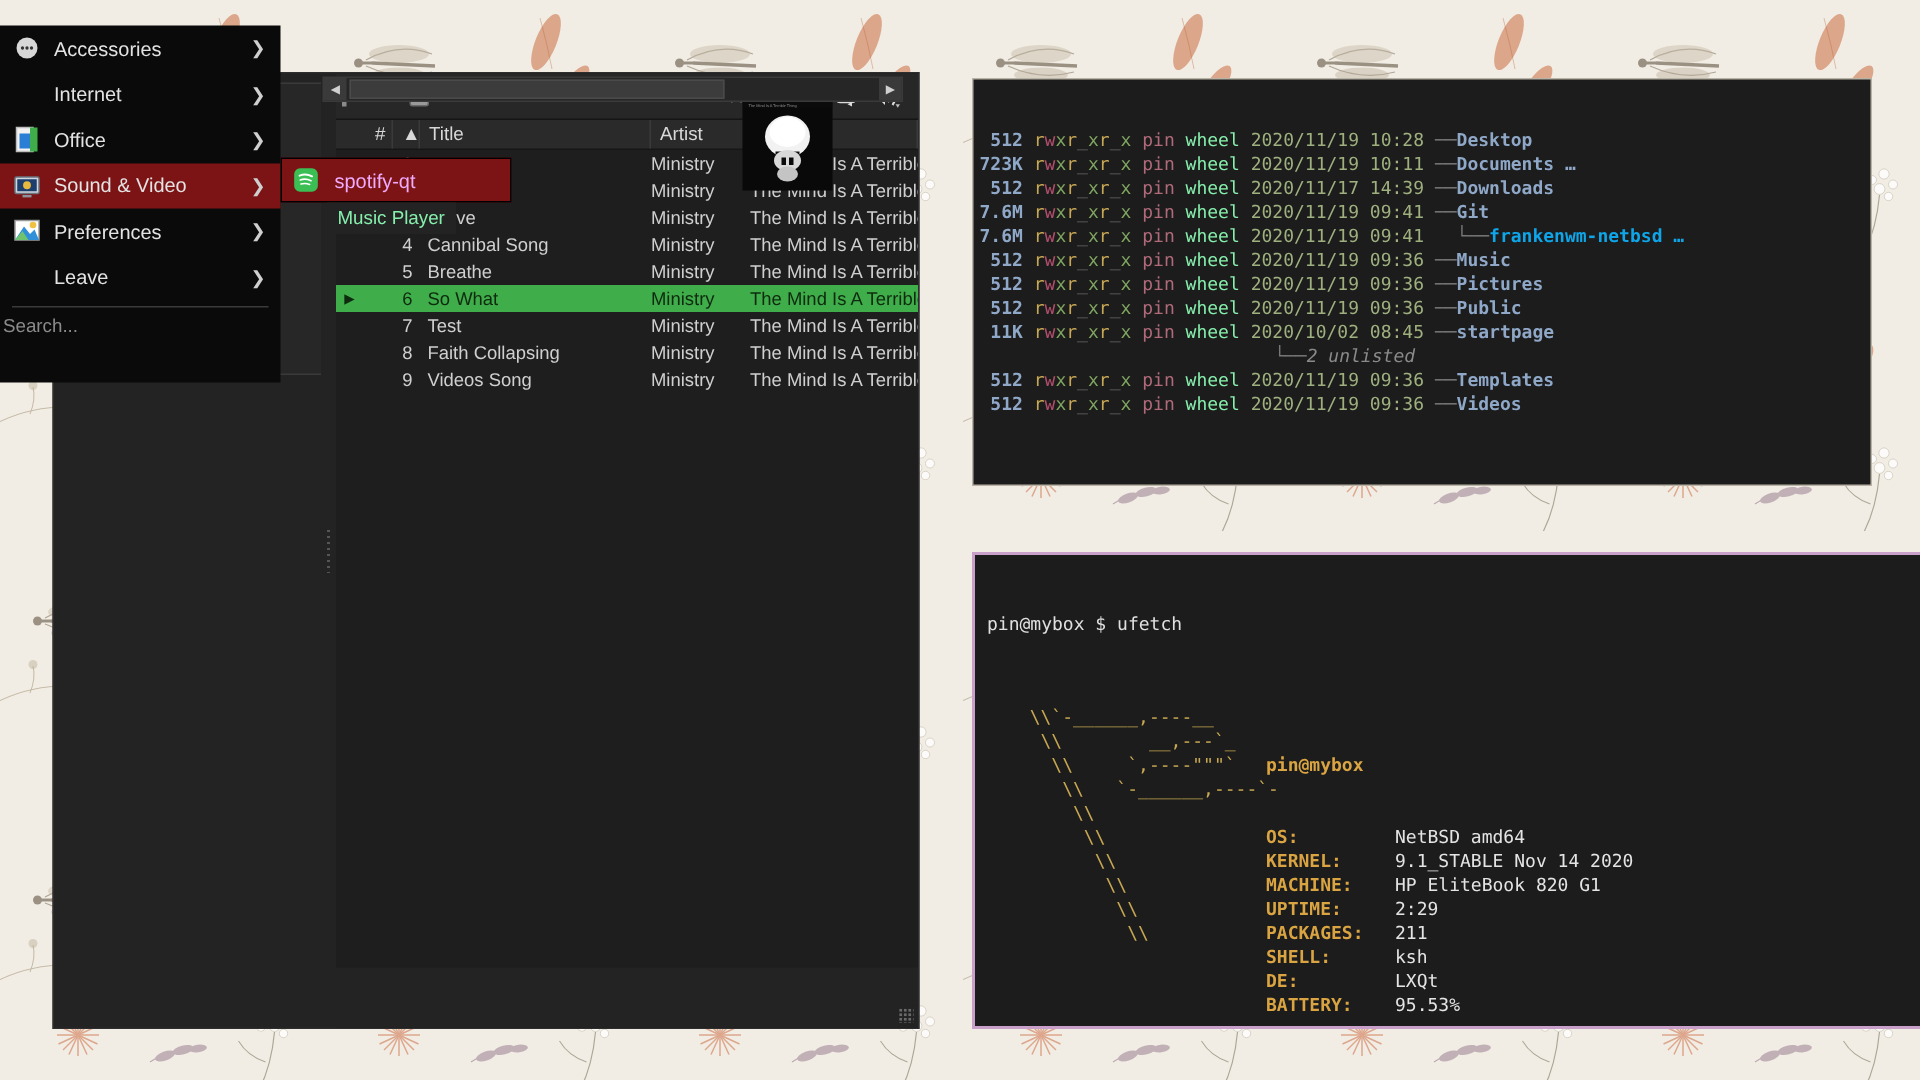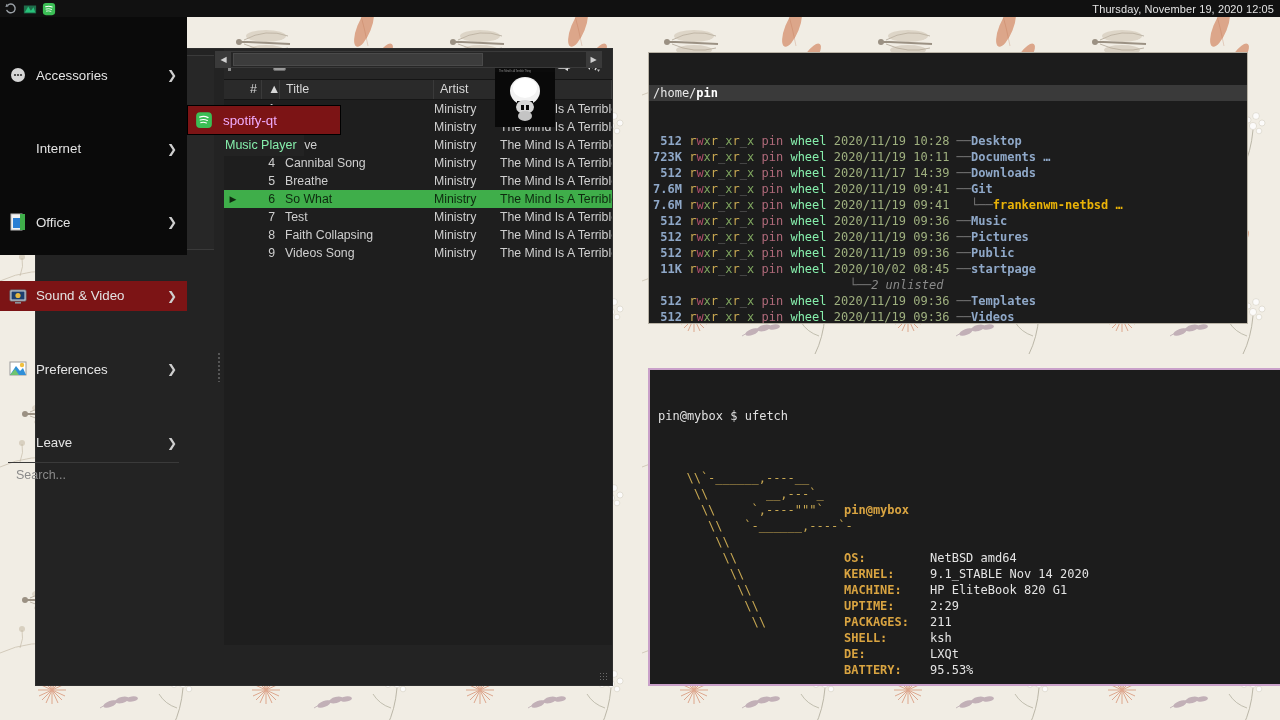--- a/index.html
+++ b/index.html
@@ -30,29 +30,29 @@
   #clock { padding-right: 6px; font-size: 11px; color: #e3e3e3; letter-spacing: .1px; }
 
   
   #appmenu {
     position: absolute; left: 0; top: 17px; width: 187px; height: 238px;
     background: #0a0a0a; z-index: 90; color: #e6e6e6;
     font-size: 13.3px;
   }
   .menu-item {
     height: 30.5px; display: flex; align-items: center; padding: 0 10px 0 8px;
-    position: relative; color: #e3e3e3; margin-top: 43px;
+    position: relative; color: #e3e3e3;
   }
   .menu-item .mi-icon { width: 20px; height: 20px; margin-right: 8px; flex: 0 0 20px; }
   .menu-item .mi-label { flex: 1; white-space: nowrap; }
   .menu-item .mi-arrow { font-size: 12px; color: #cfcfcf; margin-left: 6px; }
   .menu-item.selected { background: #7c1415; }
   #menu-sep { height: 1px; background: #3a3a3a; margin: 4px 8px 0 8px; }
   #menu-search {
-    height: 24px; display: flex; align-items: center; padding-left: 16px;
+    height: 24px; display: flex; align-items: center; padding-left: 2px;
     color: #8b8b8b; font-size: 12.5px;
   }
 
   
   #submenu {
     position: absolute; left: 187px; top: 105px; width: 154px; height: 30px;
     background: #7c1415; border: 1.5px solid #000; z-index: 95;
     display: flex; align-items: center; padding-left: 7px;
     font-size: 13.3px; color: #f0abfc;
   }
@@ -165,21 +165,21 @@
   .r-size  { color: #8fa8c8; font-weight: bold; }
   .r-perm-r { color: #c8a852; }
   .r-perm-w { color: #b04f6b; }
   .r-perm-x { color: #7fa55f; }
   .r-perm-d { color: #6d6d6d; }
   .r-user  { color: #b06a7a; }
   .r-group { color: #86efac; text-align: right; }
   .r-date  { color: #9fb07f; }
   .r-tree  { color: #777777; }
   .r-dir   { color: #8fa8c8; font-weight: bold; }
-  .r-sub   { color: #eab308; font-weight: bold; }
+  .r-sub   { color: #0ea5e9; font-weight: bold; }
   .r-unlisted { color: #8a8a8a; font-style: italic; }
 
   #ufetch { left: 648px; top: 368px; width: 640px; height: 318px;
             border: 2px solid #c9a0c9; padding: 6px 8px; overflow: hidden; }
   .uf-prompt { color: #e0e0e0; }
   #uf-body { display: flex; margin-top: 14px; }
   #uf-logo { color: #c8a852; white-space: pre; font-size: 12px; line-height: 16px; width: 186px; flex: 0 0 186px; padding-left: 14px; }
   #uf-info { font-size: 12px; line-height: 16px; }
   .uf-row { display: flex; }
   .uf-key { color: #d9a441; font-weight: bold; width: 86px; flex: 0 0 86px; }
@@ -265,39 +265,20 @@
           <g fill="#bfb39b" opacity="0.5">
             <circle cx="22" cy="71" r="3"></circle>
               <circle cx="45" cy="69" r="3"></circle>
           </g>
         </pattern>
       </defs>
       <rect width="1280" height="720" fill="url(#botanical)"></rect>
     </svg>
   </div>
 
-  <div id="panel">
-    <div class="tray-left">
-      <svg class="ticon" viewBox="0 0 16 16">
-        <path d="M4 4 a5 5 0 1 1 -1 5" fill="none" stroke="#9aa0a6" stroke-width="1.6"></path>
-        <path d="M3 2 l2 3 l-3.4 .6 z" fill="#9aa0a6"></path>
-      </svg>
-      <svg class="ticon" viewBox="0 0 16 16">
-        <rect x="1" y="4" width="14" height="9" fill="#1f6d4a"></rect>
-        <path d="M2 12 L6 5 L9 10 L12 6 L14 12 Z" fill="#28c27a"></path>
-      </svg>
-      <svg class="ticon" viewBox="0 0 16 16">
-        <rect x="1" y="1" width="14" height="14" rx="3.5" fill="#3bbf55"></rect>
-        <path d="M4.2 5.4 q3.8 -1.4 7.4 .4" stroke="#ffffff" stroke-width="1.2" fill="none" stroke-linecap="round"></path>
-        <path d="M4.6 8 q3.2 -1.1 6.4 .4" stroke="#ffffff" stroke-width="1" fill="none" stroke-linecap="round"></path>
-        <path d="M5 10.4 q2.6 -.9 5.2 .3" stroke="#ffffff" stroke-width=".9" fill="none" stroke-linecap="round"></path>
-      </svg>
-    </div>
-    <div id="clock">Thursday, November 19, 2020 12:05</div>
-  </div>
 
   <div id="player">
     <div id="player-top">
 
       <div id="player-sidebar">
         <div class="sb-listbox" id="sb-upper"></div>
         <div class="sb-head">Playlists</div>
         <div class="sb-listbox" id="sb-lower">
           <div id="sb-lower-inner">
             <div class="pl-item">Auro</div>
@@ -444,21 +425,20 @@
     <div id="hscroll">
       <div class="hs-arrow">◀</div>
       <div id="hs-thumb"></div>
       <div id="hs-spacer"></div>
       <div class="hs-arrow">▶</div>
     </div>
     <div id="grip"></div>
   </div>
 
   <div class="term" id="ranger" style="border-color: rgb(185, 179, 166);">
-    <div id="ranger-path"><span>/home/</span><b>pin</b></div>
     <div id="ranger-rows"><div class="rrow"><span class="r-size"> 512</span> <span class="r-perm-r">r</span><span class="r-perm-w">w</span><span class="r-perm-x">x</span><span class="r-perm-r">r</span><span class="r-perm-d">_</span><span class="r-perm-x">x</span><span class="r-perm-r">r</span><span class="r-perm-d">_</span><span class="r-perm-x">x</span> <span class="r-user">pin</span> <span class="r-group">wheel</span> <span class="r-date">2020/11/19 10:28</span> <span class="r-tree">──</span><span class="r-dir">Desktop</span></div><div class="rrow"><span class="r-size">723K</span> <span class="r-perm-r">r</span><span class="r-perm-w">w</span><span class="r-perm-x">x</span><span class="r-perm-r">r</span><span class="r-perm-d">_</span><span class="r-perm-x">x</span><span class="r-perm-r">r</span><span class="r-perm-d">_</span><span class="r-perm-x">x</span> <span class="r-user">pin</span> <span class="r-group">wheel</span> <span class="r-date">2020/11/19 10:11</span> <span class="r-tree">──</span><span class="r-dir">Documents …</span></div><div class="rrow"><span class="r-size"> 512</span> <span class="r-perm-r">r</span><span class="r-perm-w">w</span><span class="r-perm-x">x</span><span class="r-perm-r">r</span><span class="r-perm-d">_</span><span class="r-perm-x">x</span><span class="r-perm-r">r</span><span class="r-perm-d">_</span><span class="r-perm-x">x</span> <span class="r-user">pin</span> <span class="r-group">wheel</span> <span class="r-date">2020/11/17 14:39</span> <span class="r-tree">──</span><span class="r-dir">Downloads</span></div><div class="rrow"><span class="r-size">7.6M</span> <span class="r-perm-r">r</span><span class="r-perm-w">w</span><span class="r-perm-x">x</span><span class="r-perm-r">r</span><span class="r-perm-d">_</span><span class="r-perm-x">x</span><span class="r-perm-r">r</span><span class="r-perm-d">_</span><span class="r-perm-x">x</span> <span class="r-user">pin</span> <span class="r-group">wheel</span> <span class="r-date">2020/11/19 09:41</span> <span class="r-tree">──</span><span class="r-dir">Git</span></div><div class="rrow"><span class="r-size">7.6M</span> <span class="r-perm-r">r</span><span class="r-perm-w">w</span><span class="r-perm-x">x</span><span class="r-perm-r">r</span><span class="r-perm-d">_</span><span class="r-perm-x">x</span><span class="r-perm-r">r</span><span class="r-perm-d">_</span><span class="r-perm-x">x</span> <span class="r-user">pin</span> <span class="r-group">wheel</span> <span class="r-date">2020/11/19 09:41</span> <span class="r-tree">  └──</span><span class="r-sub">frankenwm-netbsd …</span></div><div class="rrow"><span class="r-size"> 512</span> <span class="r-perm-r">r</span><span class="r-perm-w">w</span><span class="r-perm-x">x</span><span class="r-perm-r">r</span><span class="r-perm-d">_</span><span class="r-perm-x">x</span><span class="r-perm-r">r</span><span class="r-perm-d">_</span><span class="r-perm-x">x</span> <span class="r-user">pin</span> <span class="r-group">wheel</span> <span class="r-date">2020/11/19 09:36</span> <span class="r-tree">──</span><span class="r-dir">Music</span></div><div class="rrow"><span class="r-size"> 512</span> <span class="r-perm-r">r</span><span class="r-perm-w">w</span><span class="r-perm-x">x</span><span class="r-perm-r">r</span><span class="r-perm-d">_</span><span class="r-perm-x">x</span><span class="r-perm-r">r</span><span class="r-perm-d">_</span><span class="r-perm-x">x</span> <span class="r-user">pin</span> <span class="r-group">wheel</span> <span class="r-date">2020/11/19 09:36</span> <span class="r-tree">──</span><span class="r-dir">Pictures</span></div><div class="rrow"><span class="r-size"> 512</span> <span class="r-perm-r">r</span><span class="r-perm-w">w</span><span class="r-perm-x">x</span><span class="r-perm-r">r</span><span class="r-perm-d">_</span><span class="r-perm-x">x</span><span class="r-perm-r">r</span><span class="r-perm-d">_</span><span class="r-perm-x">x</span> <span class="r-user">pin</span> <span class="r-group">wheel</span> <span class="r-date">2020/11/19 09:36</span> <span class="r-tree">──</span><span class="r-dir">Public</span></div><div class="rrow"><span class="r-size"> 11K</span> <span class="r-perm-r">r</span><span class="r-perm-w">w</span><span class="r-perm-x">x</span><span class="r-perm-r">r</span><span class="r-perm-d">_</span><span class="r-perm-x">x</span><span class="r-perm-r">r</span><span class="r-perm-d">_</span><span class="r-perm-x">x</span> <span class="r-user">pin</span> <span class="r-group">wheel</span> <span class="r-date">2020/10/02 08:45</span> <span class="r-tree">──</span><span class="r-dir">startpage</span></div><div class="rrow"><span style="display:inline-block;width:182px"></span><span class="r-tree">  └──</span><span class="r-unlisted">2 unlisted</span></div><div class="rrow"><span class="r-size"> 512</span> <span class="r-perm-r">r</span><span class="r-perm-w">w</span><span class="r-perm-x">x</span><span class="r-perm-r">r</span><span class="r-perm-d">_</span><span class="r-perm-x">x</span><span class="r-perm-r">r</span><span class="r-perm-d">_</span><span class="r-perm-x">x</span> <span class="r-user">pin</span> <span class="r-group">wheel</span> <span class="r-date">2020/11/19 09:36</span> <span class="r-tree">──</span><span class="r-dir">Templates</span></div><div class="rrow"><span class="r-size"> 512</span> <span class="r-perm-r">r</span><span class="r-perm-w">w</span><span class="r-perm-x">x</span><span class="r-perm-r">r</span><span class="r-perm-d">_</span><span class="r-perm-x">x</span><span class="r-perm-r">r</span><span class="r-perm-d">_</span><span class="r-perm-x">x</span> <span class="r-user">pin</span> <span class="r-group">wheel</span> <span class="r-date">2020/11/19 09:36</span> <span class="r-tree">──</span><span class="r-dir">Videos</span></div></div>
     
     
   </div>
 
   <div class="term" id="ufetch" style="border-color: rgb(201, 160, 201);">
     <div class="uf-prompt"><span>pin@mybox $ </span><span>ufetch</span></div>
     <div id="uf-body">
       <div id="uf-logo">  \\`-______,----__
    \\        __,---`_

